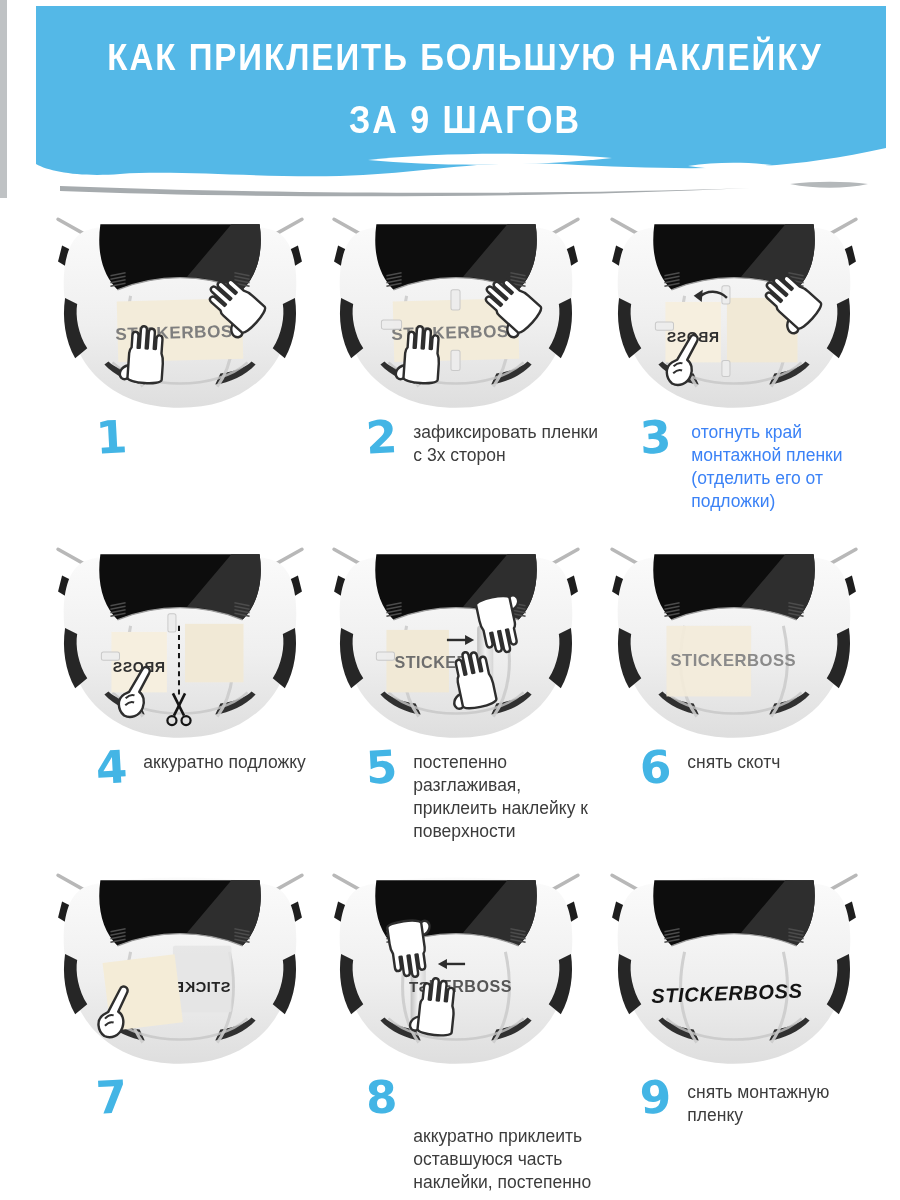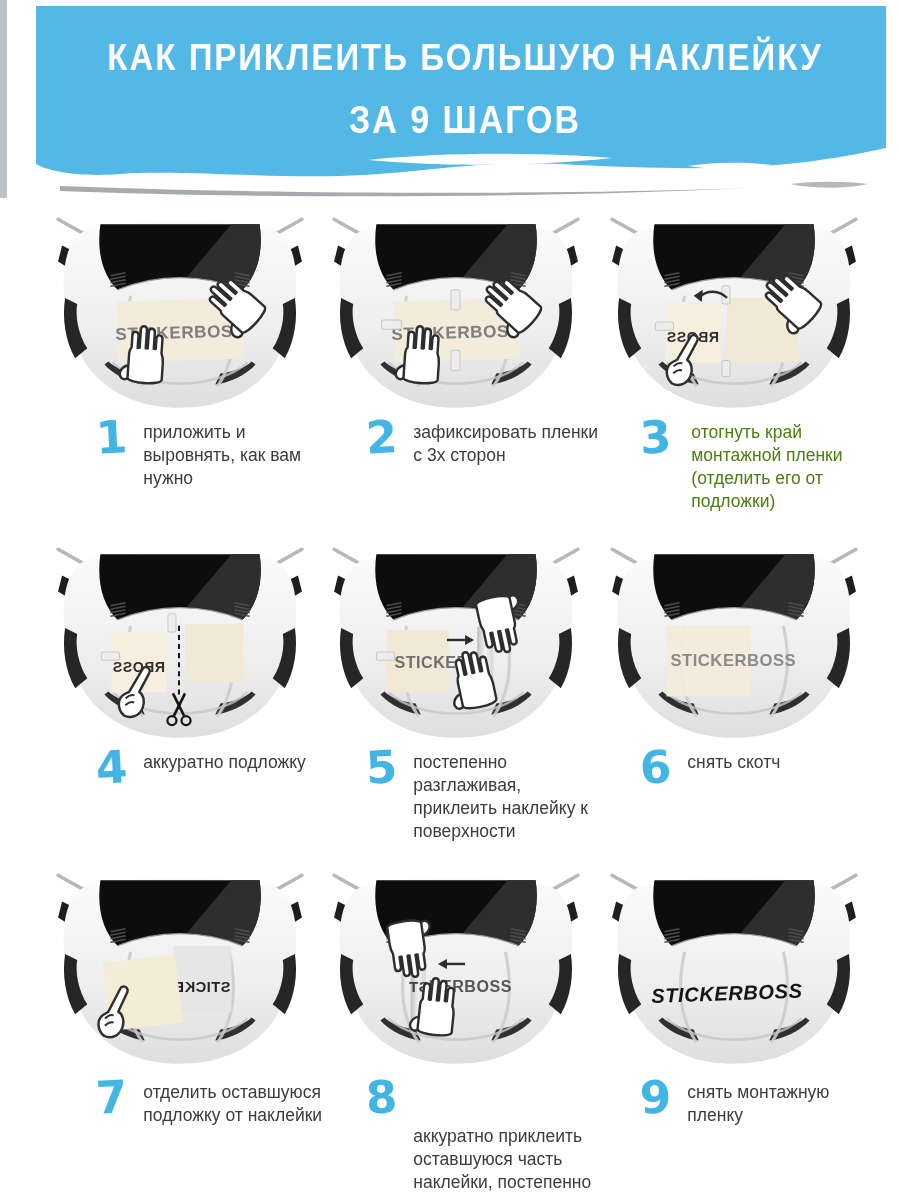--- a/index.html
+++ b/index.html
@@ -95,21 +95,20 @@
       <path d="M-17,2 L-17,-22 C-17,-25 -16,-27 -15,-28 L-15,-40 C-15,-45 -9,-45 -9,-40 L-9,-28 L-7,-28 L-7,-46 C-7,-51 -1,-51 -1,-46 L-1,-28 L1,-28 L1,-44 C1,-49 7,-49 7,-44 L7,-28 L9,-28 L9,-38 C9,-43 15,-43 15,-38 L15,-24 C16,-22 17,-18 17,-14 L17,2 C17,8 -17,8 -17,2 Z" fill="#fff" stroke="#2e2e2e" stroke-width="2.4" stroke-linejoin="round"></path>
     </g>
         <g transform="translate(196 104) rotate(-48) scale(1)">
       <path d="M-17,-10 C-24,-8 -27,-1 -23,3 C-19,6 -14,2 -14,-3" fill="#fff" stroke="#2e2e2e" stroke-width="2.4" stroke-linejoin="round"></path>
       <path d="M-17,2 L-17,-22 C-17,-25 -16,-27 -15,-28 L-15,-40 C-15,-45 -9,-45 -9,-40 L-9,-28 L-7,-28 L-7,-46 C-7,-51 -1,-51 -1,-46 L-1,-28 L1,-28 L1,-44 C1,-49 7,-49 7,-44 L7,-28 L9,-28 L9,-38 C9,-43 15,-43 15,-38 L15,-24 C16,-22 17,-18 17,-14 L17,2 C17,8 -17,8 -17,2 Z" fill="#fff" stroke="#2e2e2e" stroke-width="2.4" stroke-linejoin="round"></path>
     </g>
   </svg>
     </div>
     <div class="step" style="left: 96px; top: 418px;">
       <div class="step-num" style="color: rgb(67, 181, 229);">1</div>
-      <div class="step-label" style="color: rgb(60, 60, 60);">приложить и выровнять, как вам нужно</div>
     </div>
     <div class="car-cell" style="left: 330px; top: 213px;">
       <svg viewBox="0 0 250 196" width="252" height="198">
   <defs>
     <linearGradient id="bg1" x1="0" y1="0" x2="0" y2="1">
       <stop offset="0" stop-color="#fbfbfb"></stop>
             <stop offset="0.55" stop-color="#efefef"></stop>
             <stop offset="1" stop-color="#dedede"></stop>
     </linearGradient>
     <linearGradient id="st1" x1="0" y1="0" x2="1" y2="0">
@@ -224,21 +223,21 @@
     <path d="M-8,-11 q5,-4 9,-2 M-9,-4 q5,-4 9,-2" fill="none" stroke="#2e2e2e" stroke-width="2"></path>
   </g>
         <g transform="translate(198 100) rotate(-48) scale(1)">
       <path d="M-17,-10 C-24,-8 -27,-1 -23,3 C-19,6 -14,2 -14,-3" fill="#fff" stroke="#2e2e2e" stroke-width="2.4" stroke-linejoin="round"></path>
       <path d="M-17,2 L-17,-22 C-17,-25 -16,-27 -15,-28 L-15,-40 C-15,-45 -9,-45 -9,-40 L-9,-28 L-7,-28 L-7,-46 C-7,-51 -1,-51 -1,-46 L-1,-28 L1,-28 L1,-44 C1,-49 7,-49 7,-44 L7,-28 L9,-28 L9,-38 C9,-43 15,-43 15,-38 L15,-24 C16,-22 17,-18 17,-14 L17,2 C17,8 -17,8 -17,2 Z" fill="#fff" stroke="#2e2e2e" stroke-width="2.4" stroke-linejoin="round"></path>
     </g>
   </svg>
     </div>
     <div class="step" style="left: 640px; top: 418px;">
       <div class="step-num" style="color: rgb(67, 181, 229);">3</div>
-      <div class="step-label" style="color: #4d7c0f; margin-left: 20px;">отогнуть край монтажной пленки (отделить его от подложки)</div>
+      <div class="step-label" style="color: #3b82f6; margin-left: 20px;">отогнуть край монтажной пленки (отделить его от подложки)</div>
     </div>
     <div class="car-cell" style="left: 54px; top: 543px;">
       <svg viewBox="0 0 250 196" width="252" height="198">
   <defs>
     <linearGradient id="bg3" x1="0" y1="0" x2="0" y2="1">
       <stop offset="0" stop-color="#fbfbfb"></stop>
             <stop offset="0.55" stop-color="#efefef"></stop>
             <stop offset="1" stop-color="#dedede"></stop>
     </linearGradient>
     <linearGradient id="st3" x1="0" y1="0" x2="1" y2="0">
@@ -459,21 +458,20 @@
           <rect x="52" y="88" width="72" height="68" fill="#f4ecd7"></rect>
         </g>
         <g transform="translate(60 158) rotate(-8) scale(1)">
     <path d="M-11,6 C-17,0 -17,-11 -9,-15 L-4,-17 L11,-38 C14,-43 21,-38 17,-33 L6,-16 C10,-13 11,-6 8,0 C4,8 -5,10 -11,6 Z" fill="#fff" stroke="#2e2e2e" stroke-width="2.4" stroke-linejoin="round"></path>
     <path d="M-8,-11 q5,-4 9,-2 M-9,-4 q5,-4 9,-2" fill="none" stroke="#2e2e2e" stroke-width="2"></path>
   </g>
   </svg>
     </div>
     <div class="step" style="left: 96px; top: 1078px;">
       <div class="step-num" style="color: rgb(67, 181, 229);">7</div>
-      <div class="step-label" style="color: rgb(60, 60, 60);">отделить оставшуюся подложку от наклейки</div>
     </div>
     <div class="car-cell" style="left: 330px; top: 869px;">
       <svg viewBox="0 0 250 196" width="252" height="198">
   <defs>
     <linearGradient id="bg7" x1="0" y1="0" x2="0" y2="1">
       <stop offset="0" stop-color="#fbfbfb"></stop>
             <stop offset="0.55" stop-color="#efefef"></stop>
             <stop offset="1" stop-color="#dedede"></stop>
     </linearGradient>
     <linearGradient id="st7" x1="0" y1="0" x2="1" y2="0">

